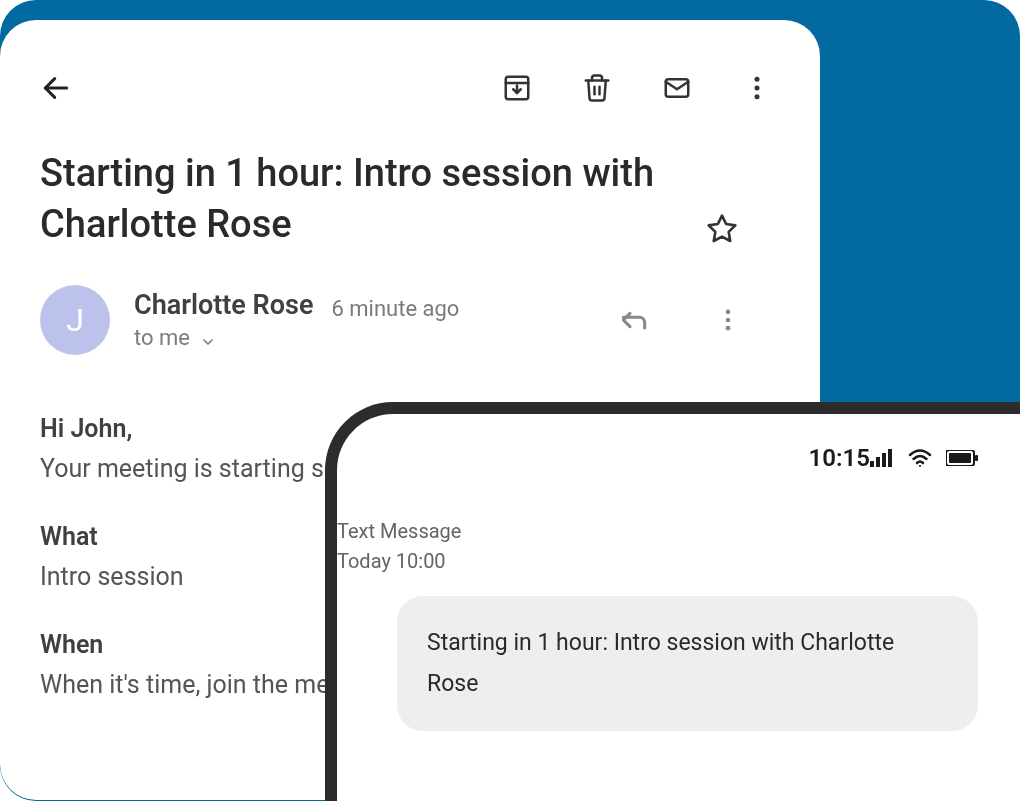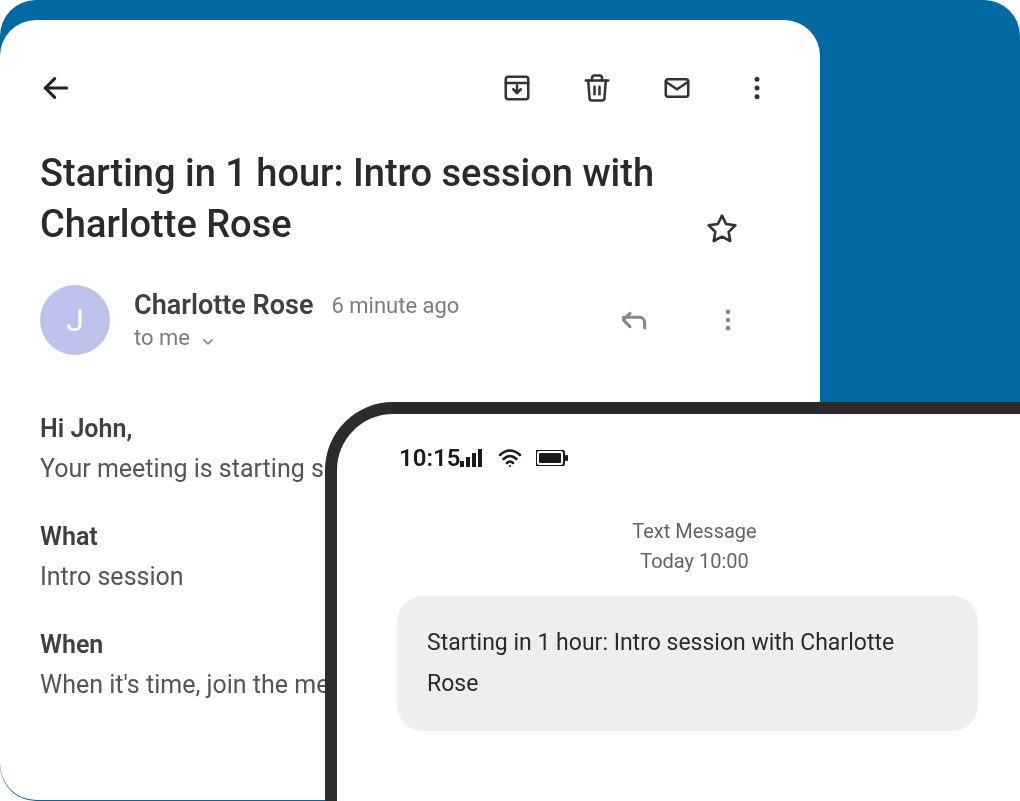--- a/index.html
+++ b/index.html
@@ -83,21 +83,21 @@
       align-items: center;
       justify-content: center;
       font-size: 32px;
       font-weight: 400;
     }
     .sender-info {
       flex: 1;
     }
     .sender-line {
       display: flex;
-      align-items: center;
+      align-items: flex-end;
       gap: 18px;
     }
     .sender-name {
       font-size: 27px;
       font-weight: 600;
       color: #404040;
     }
     .sender-time {
       font-size: 22px;
       color: #7b7b7b;
@@ -145,40 +145,39 @@
       background: #fff;
       border: 12px solid #2c2c2c;
       border-bottom: none;
       border-right: none;
       border-top-left-radius: 68px;
       overflow: hidden;
     }
     .phone-topbar {
       display: flex;
       align-items: center;
-      justify-content: flex-start;
+      justify-content: flex-end;
       padding: 30px 42px 0 62px;
     }
     .phone-clock {
       font-size: 24px;
       font-weight: 600;
       color: #1a1a1a;
     }
     .status-icons {
       display: flex;
       align-items: center;
       gap: 14px;
     }
     .sms-header {
-      text-align: center;
+      text-align: left;
       margin-top: 44px;
       color: #646464;
       font-size: 20px;
       line-height: 1.5;
-      padding-left: 32px;
     }
     .sms-bubble {
       margin: 20px 42px 0 60px;
       background: #eeeeee;
       border-radius: 26px;
       padding: 26px 30px;
       font-size: 23px;
       line-height: 1.8;
       color: #2a2a2a;
     }

